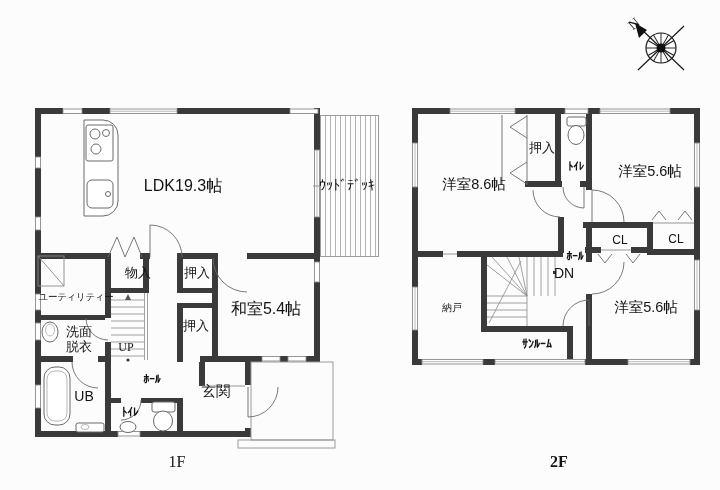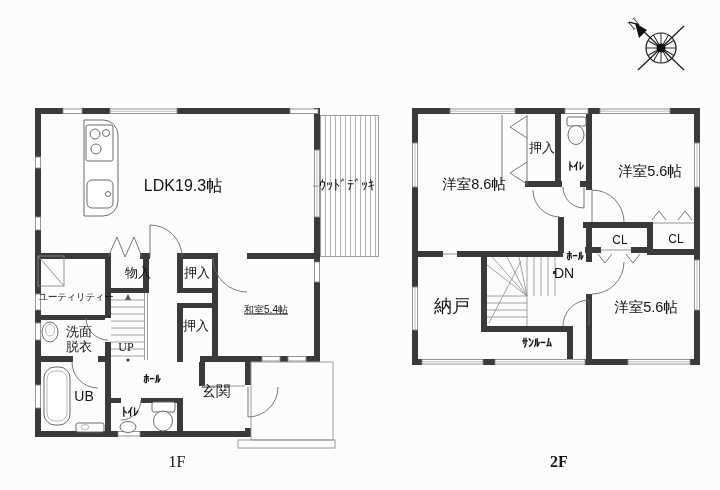--- a/index.html
+++ b/index.html
@@ -256,36 +256,36 @@
     </g>
   </svg>
 
   <div class="lbl" style="left:183px;top:186px;font-size:16px;">LDK19.3帖</div>
   <div class="lbl" style="left:347px;top:186px;font-size:14px;">ｳｯﾄﾞﾃﾞｯｷ</div>
   <div class="lbl" style="left:126px;top:273px;font-size:13px;margin-left:12px;">物入</div>
   <div class="lbl" style="left:197px;top:273px;font-size:13px;">押入</div>
   <div class="lbl" style="left:76px;top:297px;font-size:9.5px;letter-spacing:-0.3px;">ユーティリティー</div>
   <div class="lbl wrap" style="left:81px;top:339px;font-size:13px;">洗面脱衣</div>
   <div class="lbl" style="left:196px;top:326px;font-size:13px;">押入</div>
-  <div class="lbl" style="left:266px;top:309px;font-size:10px;text-decoration:underline;">和室5.4帖</div>
+  <div class="lbl" style="left:266px;top:309px;font-size:16px;">和室5.4帖</div>
   <div class="lbl" style="left:84px;top:397px;font-size:14px;">UB</div>
   <div class="lbl bold" style="left:130px;top:412px;font-size:11.5px;">ﾄｲﾚ</div>
   <div class="lbl bold" style="left:152px;top:379px;font-size:11.5px;">ﾎｰﾙ</div>
   <div class="lbl" style="left:216px;top:392px;font-size:14.5px;">玄関</div>
   <div class="lbl" style="left:126px;top:348px;font-size:12px;font-family:Liberation Serif, serif;">UP</div>
   <div class="lbl serif" style="left:177px;top:462px;font-size:16px;font-family:Liberation Serif, serif;">1F</div>
 
   <div class="lbl" style="left:474px;top:185px;font-size:14.5px;">洋室8.6帖</div>
   <div class="lbl" style="left:542px;top:148px;font-size:13px;">押入</div>
   <div class="lbl bold" style="left:576px;top:166px;font-size:11px;">ﾄｲﾚ</div>
   <div class="lbl" style="left:650px;top:172px;font-size:14.5px;">洋室5.6帖</div>
   <div class="lbl" style="left:620px;top:241px;font-size:12px;">CL</div>
   <div class="lbl" style="left:676px;top:240px;font-size:12px;">CL</div>
   <div class="lbl bold" style="left:575px;top:256px;font-size:11.5px;">ﾎｰﾙ</div>
   <div class="lbl" style="left:564px;top:274px;font-size:14px;">DN</div>
-  <div class="lbl" style="left:452px;top:307px;font-size:18px;text-align:right;">納戸</div>
-  <div class="lbl bold" style="left:537px;top:345px;font-size:12px;font-family:Liberation Mono, monospace;">ｻﾝﾙｰﾑ</div>
+  <div class="lbl" style="left:452px;top:307px;font-size:10px;text-align:right;">納戸</div>
+  <div class="lbl bold" style="left:537px;top:345px;font-size:12px;">ｻﾝﾙｰﾑ</div>
   <div class="lbl" style="left:646px;top:308px;font-size:14.5px;">洋室5.6帖</div>
   <div class="lbl serif" style="left:559px;top:462px;font-size:16px;font-weight:bold;">2F</div>
 
   <div class="lbl serif rot" style="left:634px;top:24px;font-size:14px;">N</div>
 
 </div>
 
 </body></html>

